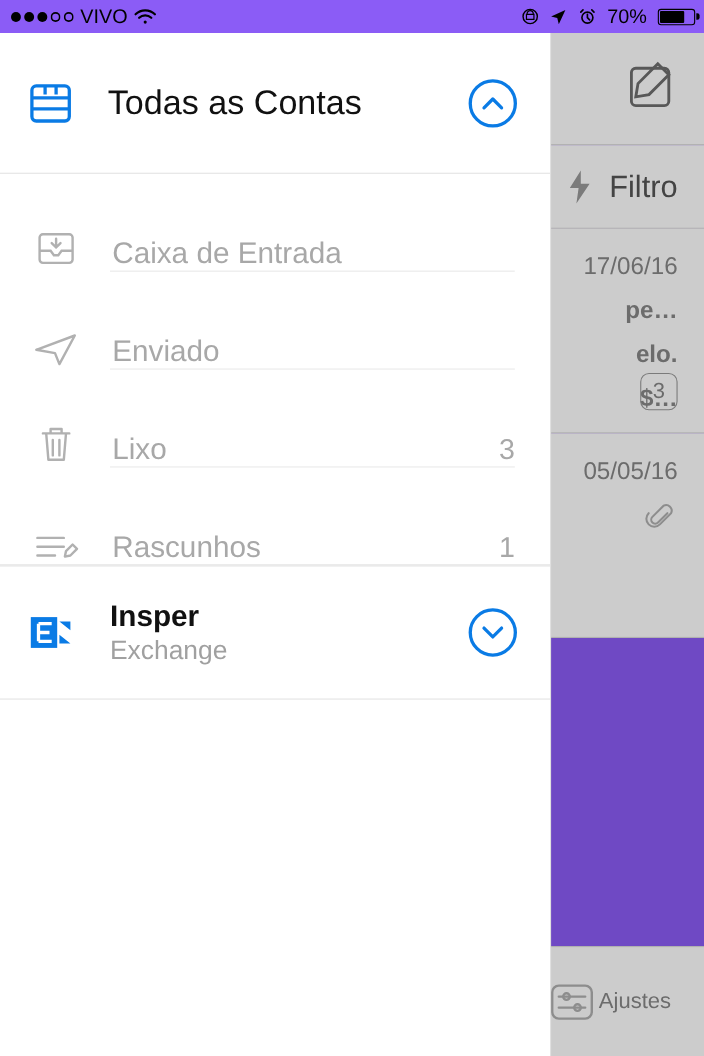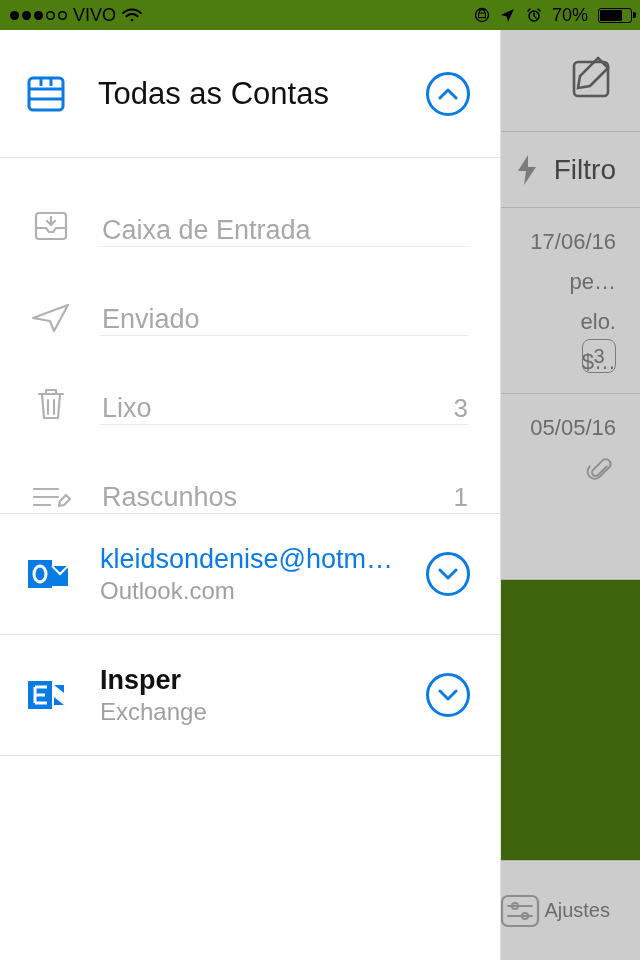--- a/index.html
+++ b/index.html
@@ -1,17 +1,17 @@
 <!DOCTYPE html>
 <html><head>
   <meta charset="utf-8">
   <style>
     * { margin: 0; padding: 0; box-sizing: border-box; -webkit-font-smoothing: antialiased; }
     html, body { width: 640px; height: 960px; overflow: hidden; font-family: -apple-system, "Helvetica Neue", Helvetica, Arial, sans-serif; }
-    .screen { position: relative; width: 640px; height: 960px; background: #4d7c0f; }
+    .screen { position: relative; width: 640px; height: 960px; background: #8b5cf6; }
 
     
     .statusbar { position: absolute; top: 0; left: 0; right: 0; height: 30px; display: flex; align-items: center; font-size: 18px; font-weight: 500; color: #000; z-index: 50; }
     .sb-left  { display: flex; align-items: center; gap: 6px; padding-left: 10px; }
     .sb-center { position: absolute; left: 0; right: 0; text-align: center; font-weight: 600; }
     .sb-right { position: absolute; right: 8px; display: flex; align-items: center; gap: 10px; }
     .dots { display: flex; gap: 3px; }
     .dot { width: 9px; height: 9px; border-radius: 50%; background: #000; }
     .dot.hollow { background: transparent; box-shadow: inset 0 0 0 1.5px #000; }
     .wifi { width: 20px; height: 15px; }
@@ -110,21 +110,21 @@
 
     <div class="filter-bar">
       <svg width="26" height="34" viewBox="0 0 26 34">
           <path d="M14 2L4 18h8l-2 14 12-18h-8z" fill="#9a9a9a"></path>
         </svg>
       <span>Filtro</span>
     </div>
 
     <div class="msg-row first">
       <span class="msg-date">17/06/16</span>
-      <div style="position:absolute; right:24px; top:54px; text-align:right;">
+      <div style="position:absolute; right:24px; top:54px; text-align:right;font-weight:bold;">
         <div>pe…</div>
         <div>elo.</div>
         <div>$…</div>
       </div>
       <span class="thread-count">3</span>
     </div>
 
     <div class="msg-row second">
       <span class="msg-date">05/05/16</span>
       <svg class="attach" width="32" height="32" viewBox="0 0 32 32">
@@ -206,54 +206,37 @@
               <path d="M30 22l6-6 4 4-6 6-5 1z" class="stroke-grey" stroke-linejoin="round"></path>
             </svg>
         </span>
         <span class="folder-label">Rascunhos</span>
         <span class="count">1</span>
       </div>
     </div>
 
     <div class="hr"></div>
 
-    <div class="account-row">
+
+    <div class="hr"></div>
+
+    <div class="account-row acct2">
       <svg width="44" height="44" viewBox="0 0 44 44">
         <rect x="2" y="8" width="24" height="28" fill="#0a7be5"></rect>
-        <ellipse cx="14" cy="22" rx="6" ry="8" fill="none" stroke="#fff" stroke-width="3"></ellipse>
-        <path d="M26 14h16v20H26z" fill="#0a7be5"></path>
-        <path d="M26 14l8 8 8-8" fill="none" stroke="#fff" stroke-width="2"></path>
+        <path d="M9 14h12M9 22h10M9 30h12M9 14v16" stroke="#fff" stroke-width="3" fill="none"></path>
+        <path d="M28 12l10 0v8l-10-8zM38 32l-10 0v-8l10 8z" fill="#0a7be5"></path>
       </svg>
       <div class="acct-block">
-        <div class="acct-email">kleidsondenise@hotma…</div>
-        <div class="acct-prov">Outlook.com</div>
+        <div class="acct-email">Insper</div>
+        <div class="acct-prov">Exchange</div>
       </div>
       <span class="chev-btn">
         <svg width="20" height="14" viewBox="0 0 20 14">
             <path d="M2 3l8 8 8-8" class="stroke-blue" stroke-linecap="round" stroke-linejoin="round"></path>
           </svg>
       </span>
     </div>
 
     <div class="hr"></div>
 
-    <div class="account-row acct2">
-      <svg width="44" height="44" viewBox="0 0 44 44">
-        <rect x="2" y="8" width="24" height="28" fill="#0a7be5"></rect>
-        <path d="M9 14h12M9 22h10M9 30h12M9 14v16" stroke="#fff" stroke-width="3" fill="none"></path>
-        <path d="M28 12l10 0v8l-10-8zM38 32l-10 0v-8l10 8z" fill="#0a7be5"></path>
-      </svg>
-      <div class="acct-block">
-        <div class="acct-email">Insper</div>
-        <div class="acct-prov">Exchange</div>
-      </div>
-      <span class="chev-btn">
-        <svg width="20" height="14" viewBox="0 0 20 14">
-            <path d="M2 3l8 8 8-8" class="stroke-blue" stroke-linecap="round" stroke-linejoin="round"></path>
-          </svg>
-      </span>
-    </div>
-
-    <div class="hr"></div>
-
   </aside>
 
 </div>
 
 </body></html>

